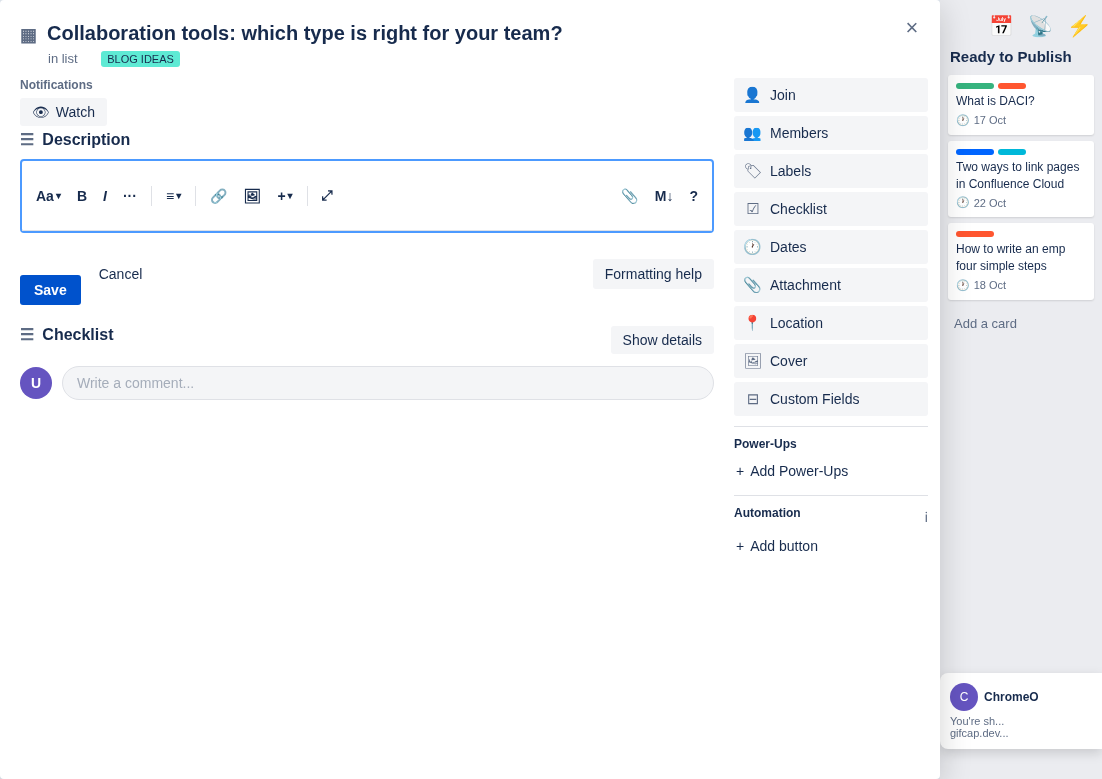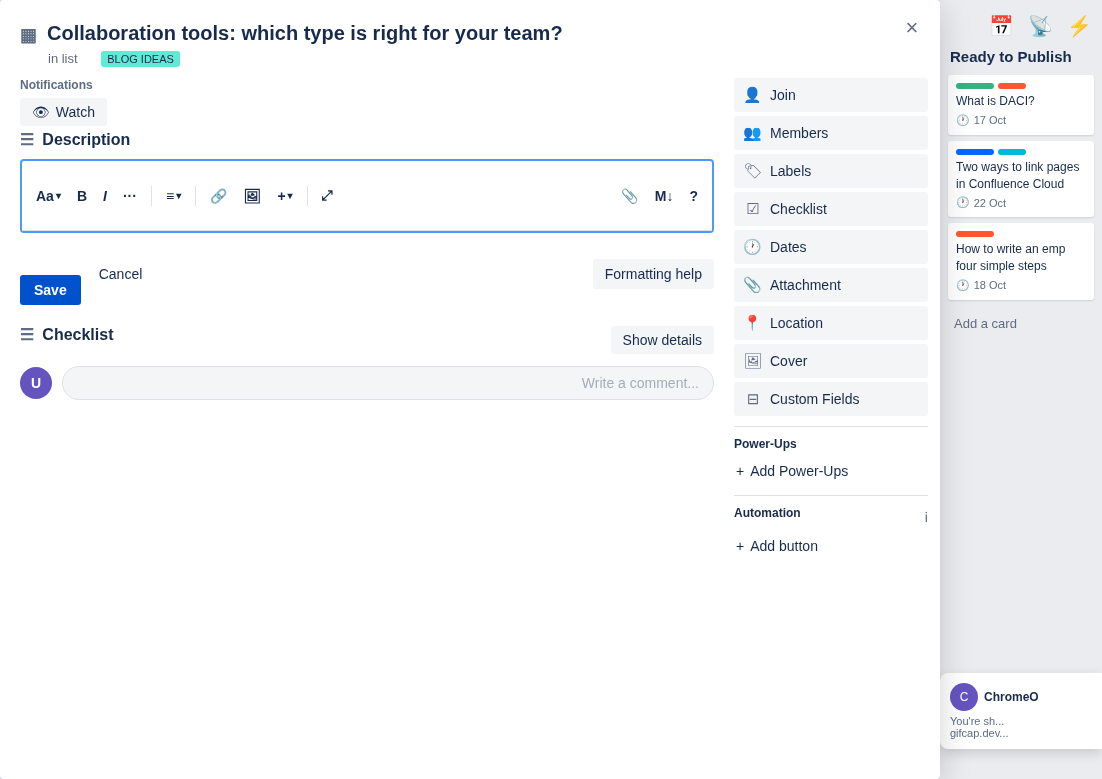--- a/index.html
+++ b/index.html
@@ -280,21 +280,20 @@
 
     .comment-input {
       flex: 1;
       border: 1px solid #dfe1e6;
       border-radius: 20px;
       padding: 8px 14px;
       font-size: 14px;
       color: #a5adba;
       background: #f4f5f7;
       cursor: text;
-      text-align: right;
     }
 
     .sidebar-btn {
       display: flex;
       align-items: center;
       gap: 8px;
       width: 100%;
       background: #f4f5f7;
       border: none;
       border-radius: 3px;

